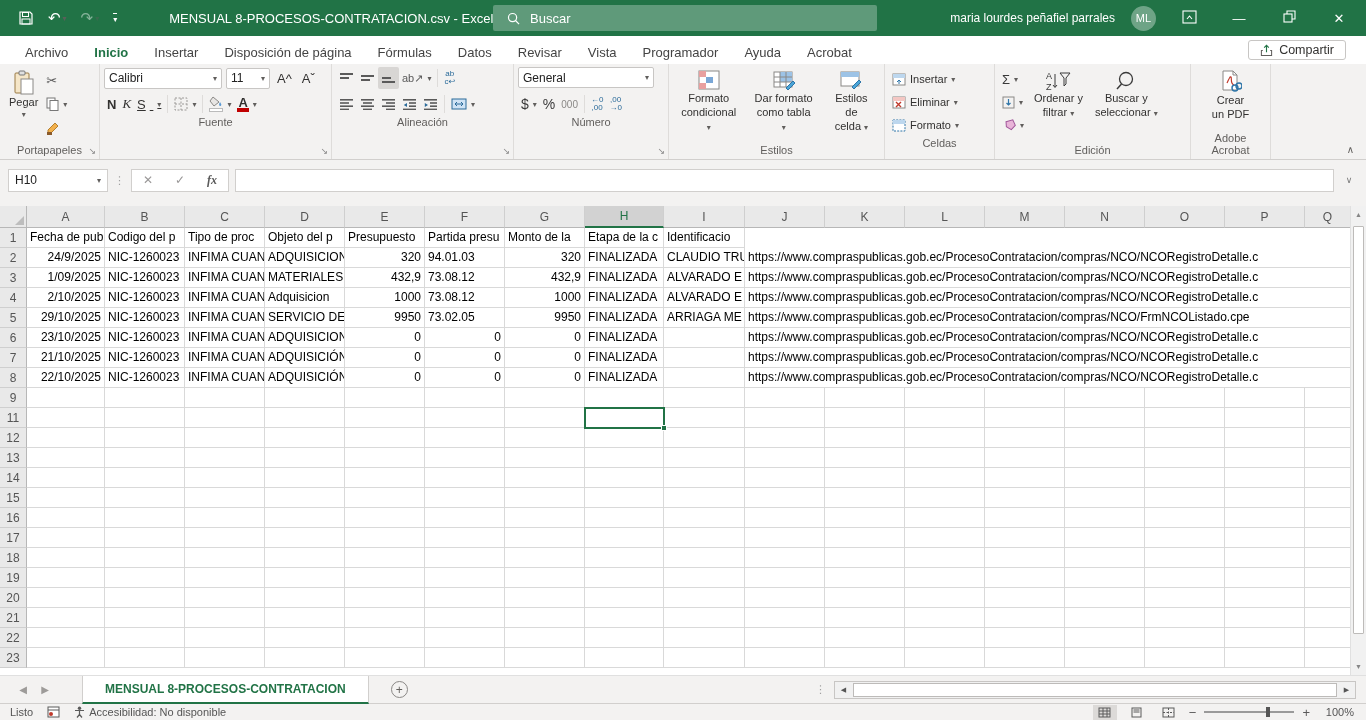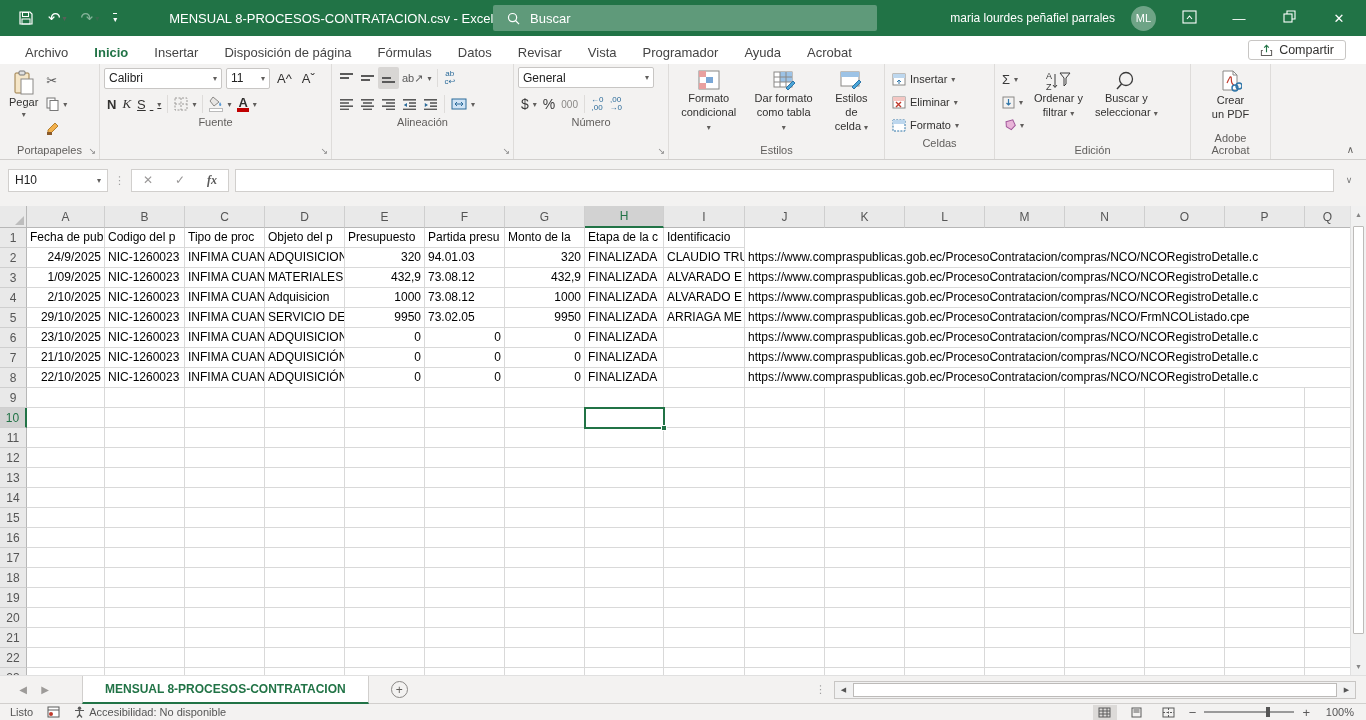--- a/index.html
+++ b/index.html
@@ -632,40 +632,20 @@
           <div class="gcell" style="width: 80px;">ADQUISICIÓN</div>
           <div class="gcell r" style="width: 80px;">0</div>
           <div class="gcell r" style="width: 80px;">0</div>
           <div class="gcell r" style="width: 80px;">0</div>
           <div class="gcell" style="width: 79px;">FINALIZADA</div>
           <div class="gcell" style="width: 81px;"></div>
           <div class="gcell wide" style="width: 605px;">https://www.compraspublicas.gob.ec/ProcesoContratacion/compras/NCO/NCORegistroDetalle.c</div>
         </div>
         <div class="grow">
           <div class="rowhead">9</div>
-          <div class="gcell" style="width: 78px;"></div>
-          <div class="gcell" style="width: 80px;"></div>
-          <div class="gcell" style="width: 80px;"></div>
-          <div class="gcell" style="width: 80px;"></div>
-          <div class="gcell" style="width: 80px;"></div>
-          <div class="gcell" style="width: 80px;"></div>
-          <div class="gcell" style="width: 80px;"></div>
-          <div class="gcell" style="width: 79px;"></div>
-          <div class="gcell" style="width: 81px;"></div>
-          <div class="gcell" style="width: 80px;"></div>
-          <div class="gcell" style="width: 80px;"></div>
-          <div class="gcell" style="width: 80px;"></div>
-          <div class="gcell" style="width: 80px;"></div>
-          <div class="gcell" style="width: 80px;"></div>
-          <div class="gcell" style="width: 80px;"></div>
-          <div class="gcell" style="width: 80px;"></div>
-          <div class="gcell" style="width: 45px; border-right: none;"></div>
-        </div>
-        <div class="grow">
-          <div class="rowhead sel">10</div>
           <div class="gcell" style="width: 78px;"></div>
           <div class="gcell" style="width: 80px;"></div>
           <div class="gcell" style="width: 80px;"></div>
           <div class="gcell" style="width: 80px;"></div>
           <div class="gcell" style="width: 80px;"></div>
           <div class="gcell" style="width: 80px;"></div>
           <div class="gcell" style="width: 80px;"></div>
           <div class="gcell" style="width: 79px;"></div>
           <div class="gcell" style="width: 81px;"></div>
           <div class="gcell" style="width: 80px;"></div>

